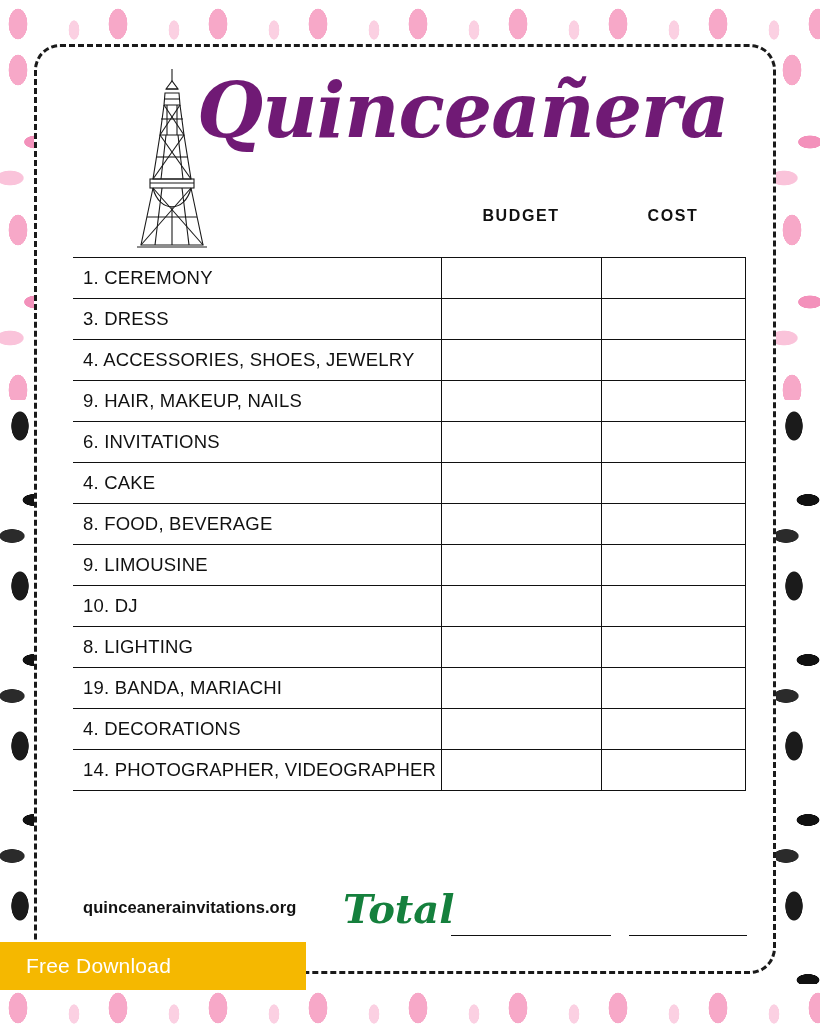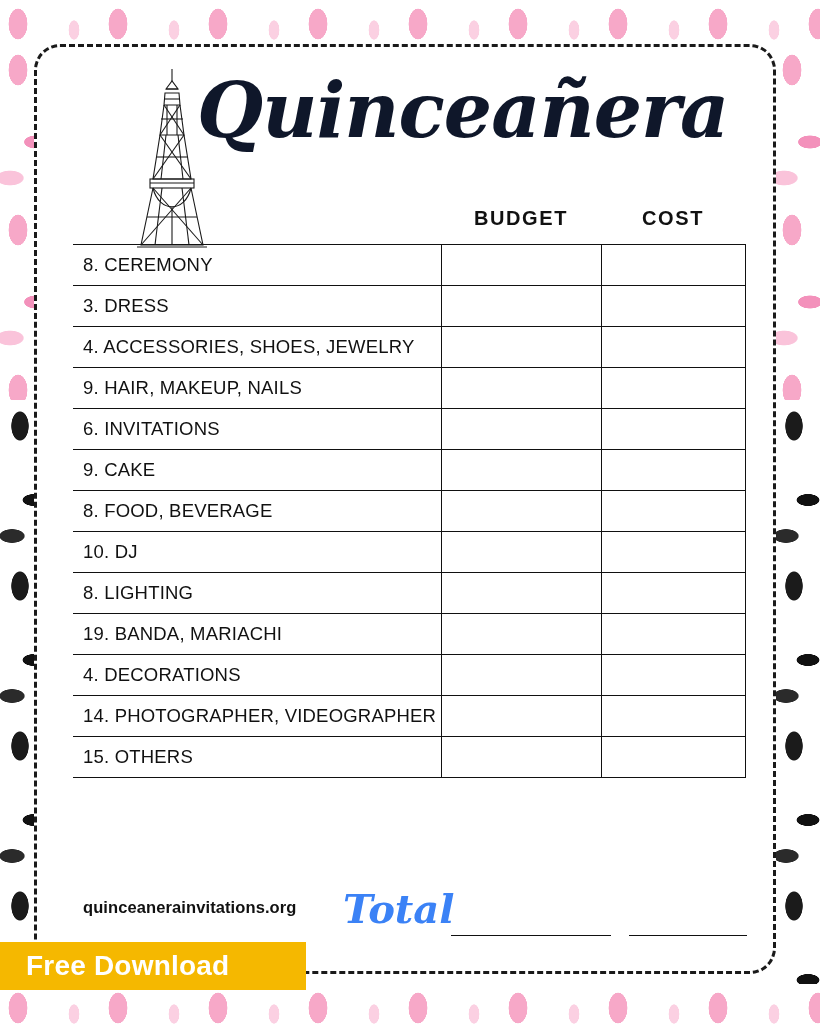--- a/index.html
+++ b/index.html
@@ -89,46 +89,46 @@
     position: absolute;
     left: 160px;
     top: 26px;
     width: 520px;
     text-align: center;
     font-family: "DejaVu Serif", serif;
     font-style: italic;
     font-weight: bold;
     font-size: 76px;
     line-height: 1.0;
-    color: #0f172a;
+    color: #701a75;
     letter-spacing: -1px;
   }
 
   
   .table-wrap {
     position: absolute;
     left: 36px;
     top: 152px;
     width: 672px;
   }
   table.budget {
     border-collapse: collapse;
     width: 672px;
     table-layout: fixed;
   }
   table.budget col.c-item   { width: 368px; }
   table.budget col.c-budget { width: 160px; }
   table.budget col.c-cost   { width: 144px; }
 
   table.budget th {
-    font-size: 20px;
+    font-size: 16px;
     font-weight: bold;
     letter-spacing: 1.6px;
     color: #111111;
-    padding: 8px 0 14px 0;
+    padding: 8px 0 32px 0;
     text-align: center;
     border: none;
     font-family: "Liberation Sans", sans-serif;
   }
   table.budget th.head-blank { border: none; }
 
   table.budget td {
     height: 40px;
     font-size: 18.5px;
     color: #111111;
@@ -160,21 +160,21 @@
     margin-top: 27px;
   }
   .total-label {
     position: absolute;
     left: 306px;
     top: 838px;
     font-family: "DejaVu Serif", serif;
     font-style: italic;
     font-weight: bold;
     font-size: 40px;
-    color: #3b82f6;
+    color: #15803d;
   }
   .total-line-1 {
     position: absolute;
     left: 414px;
     top: 888px;
     width: 160px;
     border-bottom: 1.6px solid #111111;
   }
   .total-line-2 {
     position: absolute;
@@ -192,22 +192,22 @@
     width: 306px;
     height: 48px;
     background: #f5b800;
     display: flex;
     align-items: center;
     padding-left: 26px;
     box-sizing: border-box;
   }
   .banner span {
     color: #ffffff;
-    font-size: 28px;
-    font-weight: bold;
+    font-size: 21px;
+    font-weight: normal;
     letter-spacing: 0.2px;
     font-family: "Liberation Sans", sans-serif;
   }
 </style>
 </head>
 <body>
 
 <div id="page">
 
   <div class="border-bg">
@@ -265,21 +265,21 @@
         </colgroup>
         <thead>
           <tr>
             <th class="head-blank"></th>
             <th>BUDGET</th>
             <th>COST</th>
           </tr>
         </thead>
         <tbody>
           <tr>
-            <td>8. CEREMONY</td>
+            <td>1. CEREMONY</td>
             <td class="num-cell"></td>
             <td class="cost-cell"></td>
           </tr>
           <tr>
             <td>3. DRESS</td>
             <td class="num-cell"></td>
             <td class="cost-cell"></td>
           </tr>
           <tr>
             <td>4. ACCESSORIES, SHOES, JEWELRY</td>
@@ -290,30 +290,35 @@
             <td>9. HAIR, MAKEUP, NAILS</td>
             <td class="num-cell"></td>
             <td class="cost-cell"></td>
           </tr>
           <tr>
             <td>6. INVITATIONS</td>
             <td class="num-cell"></td>
             <td class="cost-cell"></td>
           </tr>
           <tr>
-            <td>9. CAKE</td>
+            <td>4. CAKE</td>
             <td class="num-cell"></td>
             <td class="cost-cell"></td>
           </tr>
           <tr>
             <td>8. FOOD, BEVERAGE</td>
             <td class="num-cell"></td>
             <td class="cost-cell"></td>
           </tr>
           <tr>
+            <td>9. LIMOUSINE</td>
+            <td class="num-cell"></td>
+            <td class="cost-cell"></td>
+          </tr>
+          <tr>
             <td>10. DJ</td>
             <td class="num-cell"></td>
             <td class="cost-cell"></td>
           </tr>
           <tr>
             <td>8. LIGHTING</td>
             <td class="num-cell"></td>
             <td class="cost-cell"></td>
           </tr>
           <tr>
@@ -321,25 +326,20 @@
             <td class="num-cell"></td>
             <td class="cost-cell"></td>
           </tr>
           <tr>
             <td>4. DECORATIONS</td>
             <td class="num-cell"></td>
             <td class="cost-cell"></td>
           </tr>
           <tr>
             <td>14. PHOTOGRAPHER, VIDEOGRAPHER</td>
-            <td class="num-cell"></td>
-            <td class="cost-cell"></td>
-          </tr>
-          <tr>
-            <td>15. OTHERS</td>
             <td class="num-cell"></td>
             <td class="cost-cell"></td>
           </tr>
         </tbody>
       </table>
     </div>
 
     <div class="site">quinceanerainvitations.org</div>
     <div class="total-label">Total</div>
     <div class="total-line-1"></div>

